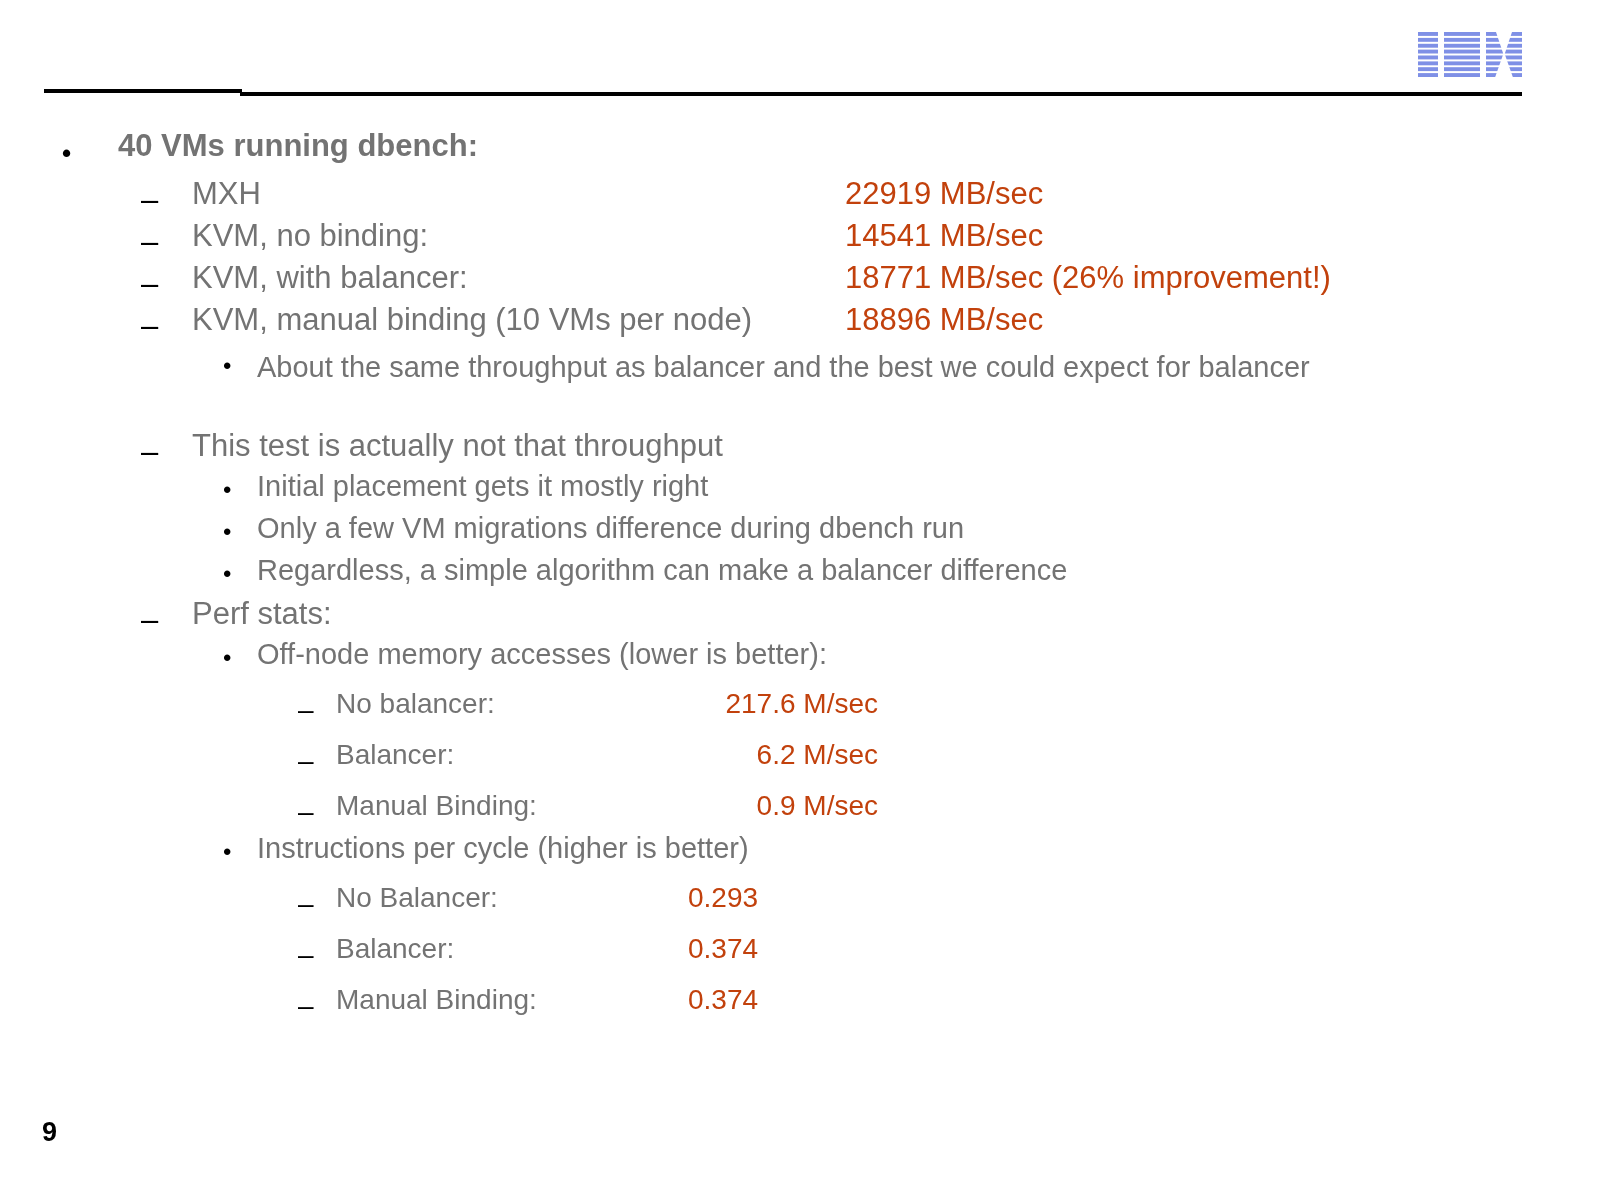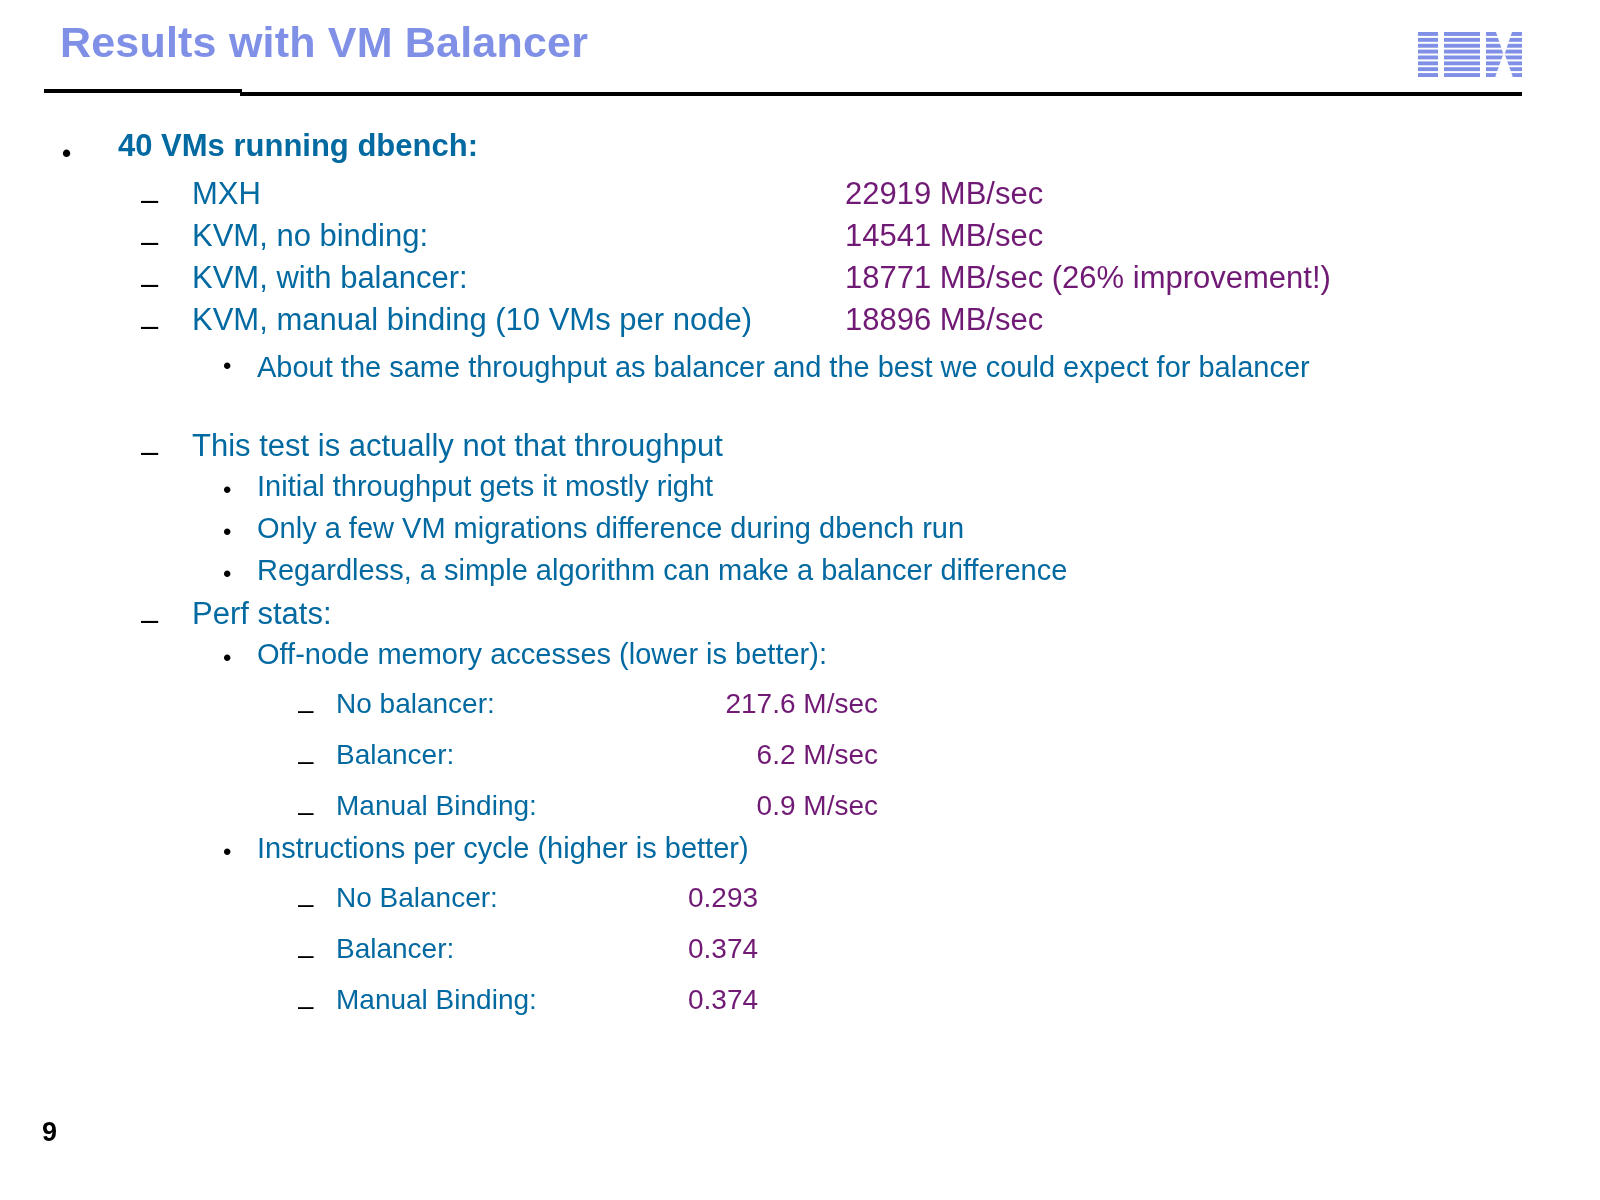--- a/index.html
+++ b/index.html
@@ -71,30 +71,30 @@
   .marker {
     position: absolute;
     font-family: "Liberation Sans", sans-serif;
     color: #000000;
     line-height: 1;
   }
 
   .text {
     position: absolute;
     white-space: pre;
-    color: #0369a1;
+    color: #737373;
   }
   .text.wrap {
     white-space: normal;
   }
 
   .val {
     position: absolute;
     white-space: pre;
-    color: #701a75;
+    color: #c2410c;
   }
 
   
   .lvl1 { font-size: 31px; font-weight: bold; }
   
   .lvl2 { font-size: 31px; font-weight: normal; }
   
   .lvl3 { font-size: 29px; font-weight: normal; }
   
   .lvl4 { font-size: 28px; font-weight: normal; }
@@ -106,21 +106,20 @@
     font-size: 27px;
     font-weight: bold;
     color: #000000;
   }
 </style>
 </head>
 <body>
 
 <div class="slide">
 
-  <div class="slide-title">Results with VM Balancer</div>
 
   <div class="rule-left"></div>
   <div class="rule-right"></div>
 
   <div class="ibm-logo">
     <svg width="104" height="47" viewBox="0 0 104 47" xmlns="http://www.w3.org/2000/svg" aria-label="IBM">
       <defs>
         <clipPath id="ibmclip">
 
           <rect x="0" y="0" width="20" height="47"></rect>
@@ -190,21 +189,21 @@
       <span class="text wrap lvl3" style="left:257px; top:218px; width:1140px; line-height:42px;">About the same throughput as balancer and the best we could expect for balancer</span>
     </div>
 
     <div class="row">
       <span class="marker lvl2" style="left:141px; top:308px;">–</span>
       <span class="text lvl2" style="left:192px; top:300px;">This test is actually not that throughput</span>
     </div>
 
     <div class="row">
       <span class="marker lvl3" style="left:223px; top:350px; font-size:24px;">•</span>
-      <span class="text lvl3" style="left:257px; top:342px;">Initial throughput gets it mostly right</span>
+      <span class="text lvl3" style="left:257px; top:342px;">Initial placement gets it mostly right</span>
     </div>
 
     <div class="row">
       <span class="marker lvl3" style="left:223px; top:392px; font-size:24px;">•</span>
       <span class="text lvl3" style="left:257px; top:384px;">Only a few VM migrations difference during dbench run</span>
     </div>
 
     <div class="row">
       <span class="marker lvl3" style="left:223px; top:434px; font-size:24px;">•</span>
       <span class="text lvl3" style="left:257px; top:426px;">Regardless, a simple algorithm can make a balancer difference</span>

